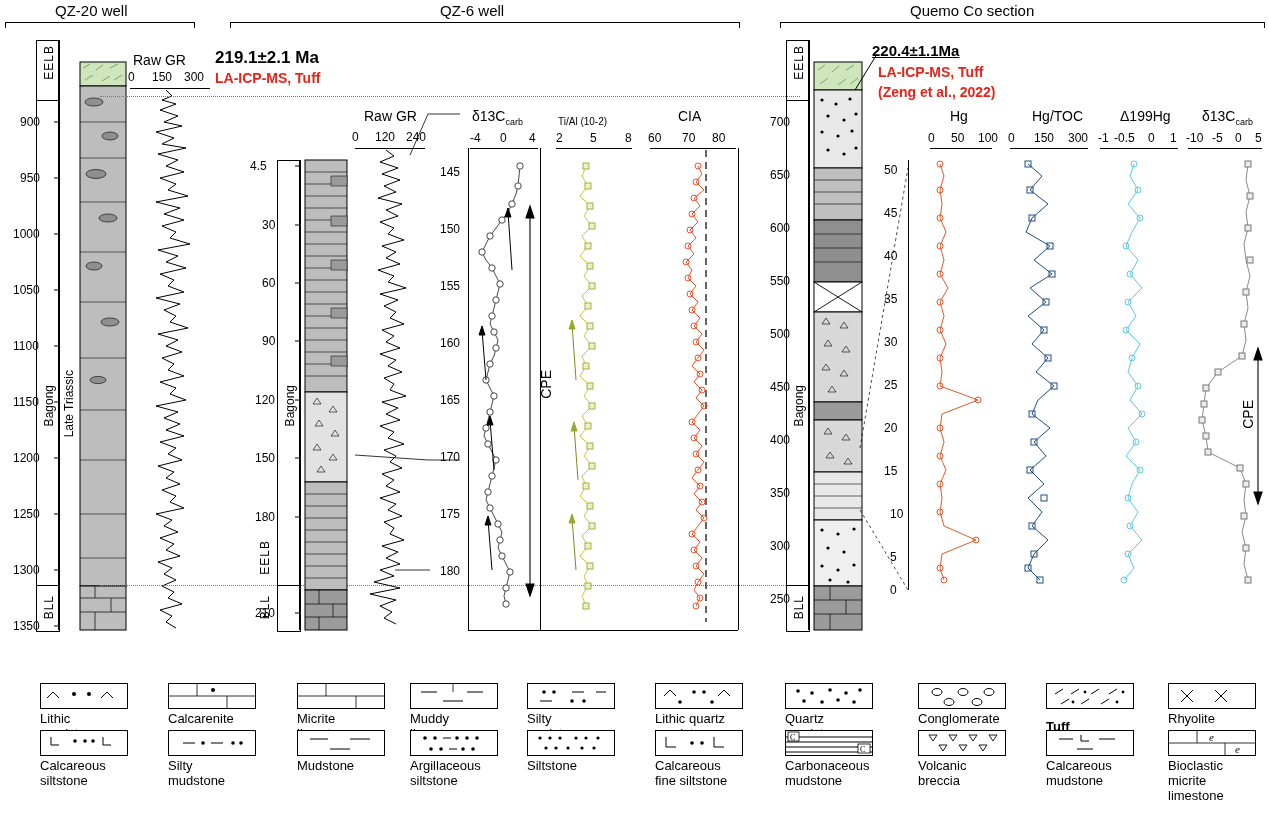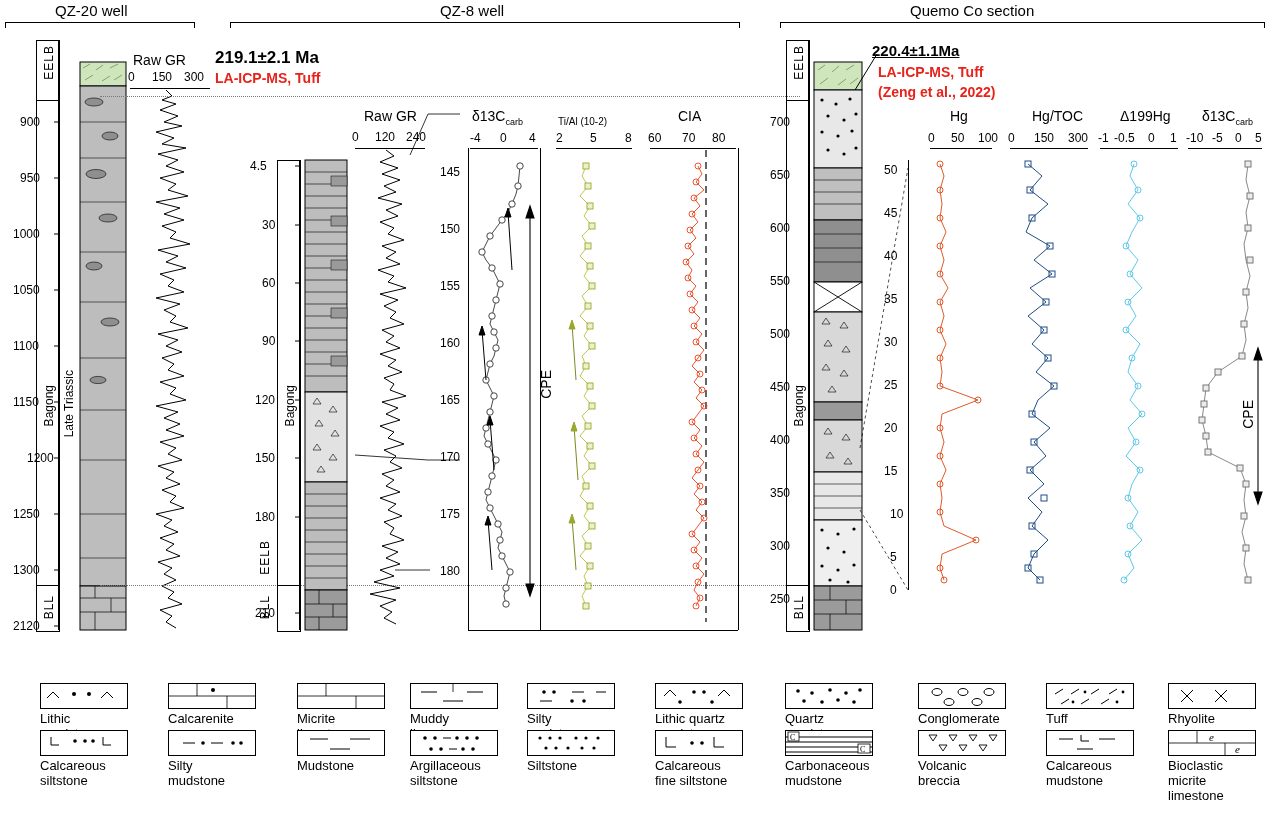--- a/index.html
+++ b/index.html
@@ -25,21 +25,21 @@
   .dotted{border-top:1px dotted #777;position:absolute;}
 </style>
 </head>
 <body>
 
 <div class="abs ttl" style="left:55px;top:2px;">QZ-20 well</div>
 <div class="line hline" style="left:5px;top:22px;width:190px;"></div>
 <div class="line vline" style="left:5px;top:22px;height:6px;"></div>
 <div class="line vline" style="left:194px;top:22px;height:6px;"></div>
 
-<div class="abs ttl" style="left:440px;top:2px;">QZ-8 well</div>
+<div class="abs ttl" style="left:440px;top:2px;">QZ-6 well</div>
 <div class="line hline" style="left:230px;top:22px;width:510px;"></div>
 <div class="line vline" style="left:230px;top:22px;height:6px;"></div>
 <div class="line vline" style="left:739px;top:22px;height:6px;"></div>
 
 <div class="abs ttl" style="left:910px;top:2px;">Quemo Co section</div>
 <div class="line hline" style="left:780px;top:22px;width:485px;"></div>
 <div class="line vline" style="left:780px;top:22px;height:6px;"></div>
 <div class="line vline" style="left:1264px;top:22px;height:6px;"></div>
 
 <div class="abs sm vert" style="left:42px;top:45px;letter-spacing:1px;">EELB</div>
@@ -67,24 +67,24 @@
         <line x1="54" y1="626" x2="58" y2="626"></line>
     </g>
   </svg>
 </div>
 <div class="abs sm" style="left:20px;top:115px;">900</div>
 <div class="abs sm" style="left:20px;top:171px;">950</div>
 <div class="abs sm" style="left:13px;top:227px;">1000</div>
 <div class="abs sm" style="left:13px;top:283px;">1050</div>
 <div class="abs sm" style="left:13px;top:339px;">1100</div>
 <div class="abs sm" style="left:13px;top:395px;">1150</div>
-<div class="abs sm" style="left:27px;top:451px;">1200</div>
+<div class="abs sm" style="left:13px;top:451px;">1200</div>
 <div class="abs sm" style="left:13px;top:507px;">1250</div>
 <div class="abs sm" style="left:13px;top:563px;">1300</div>
-<div class="abs sm" style="left:13px;top:619px;">2120</div>
+<div class="abs sm" style="left:13px;top:619px;">1350</div>
 
 <div class="abs" style="left:80px;top:62px;">
   <svg width="46" height="568">
     <rect x="0" y="0" width="46" height="24" fill="#cfe6bd" stroke="#000"></rect>
     <g stroke="#6f8f55" stroke-width="0.8">
       <line x1="3" y1="6" x2="10" y2="2"></line>
         <line x1="16" y1="8" x2="23" y2="3"></line>
       <line x1="30" y1="6" x2="38" y2="2"></line>
         <line x1="5" y1="18" x2="13" y2="13"></line>
       <line x1="22" y1="19" x2="30" y2="14"></line>
@@ -832,21 +832,21 @@
         <line x1="54" y1="20" x2="62" y2="15"></line>
       </g>
       <g fill="#000">
           <circle cx="38" cy="8" r="1.4"></circle>
           <circle cx="76" cy="8" r="1.4"></circle>
           <circle cx="26" cy="18" r="1.4"></circle>
           <circle cx="70" cy="18" r="1.4"></circle>
         </g>
     </svg>
   </div>
-  <div class="legend-cap" style="margin-top:2px;">Tuff</div>
+  <div class="legend-cap" style="margin-top:10px;font-weight:bold;">Tuff</div>
 </div>
 
 <div class="legend-item" style="left:1168px;top:683px;">
   <div class="legend-box" style="width:86px;height:24px;">
     <svg width="86" height="24">
       <g stroke="#000" stroke-width="1">
         <line x1="12" y1="6" x2="24" y2="18"></line>
           <line x1="24" y1="6" x2="12" y2="18"></line>
         <line x1="46" y1="6" x2="58" y2="18"></line>
           <line x1="58" y1="6" x2="46" y2="18"></line>

